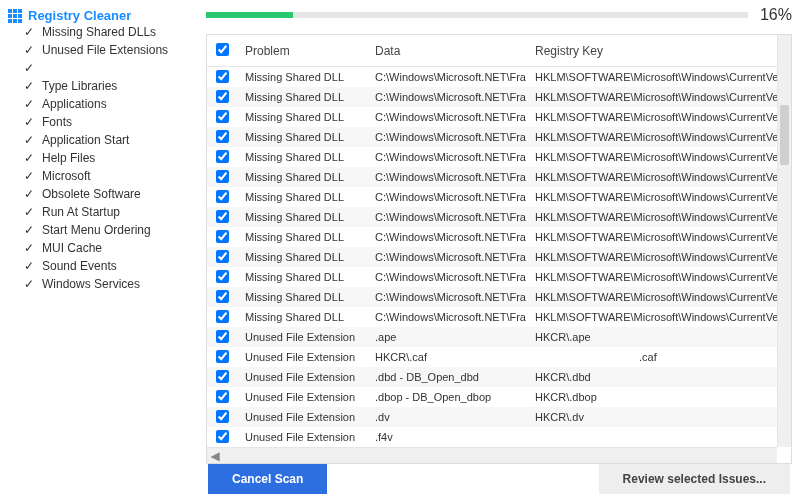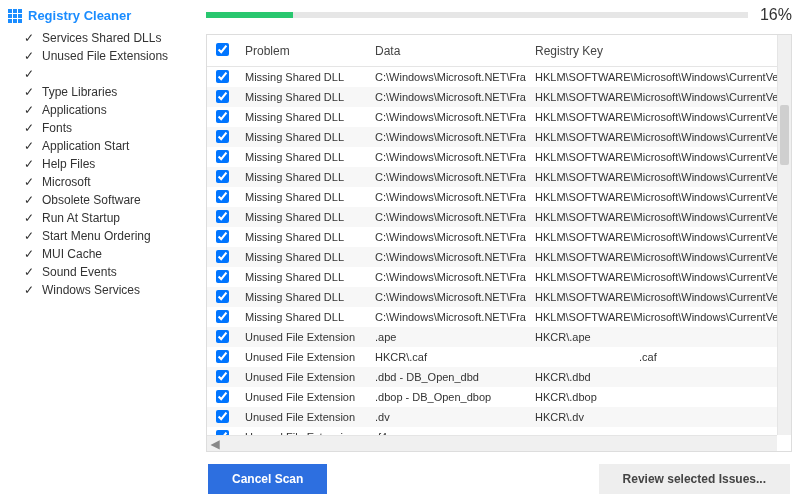--- a/index.html
+++ b/index.html
@@ -1,19 +1,19 @@
 <!DOCTYPE html>
 <html><head>
 <meta charset="utf-8">
 <style>
   * { box-sizing: border-box; }
   html, body { margin: 0; padding: 0; font-family: "Segoe UI", Tahoma, Arial, sans-serif; font-size: 12px; color: #333; background: #fff; }
   .app { display: flex; width: 800px; height: 502px; overflow: hidden; }
   .sidebar { width: 200px; min-width: 200px; background: #fff; padding: 8px 4px 8px 8px; }
-  .sidebar-header { display: flex; align-items: center; gap: 6px; color: #1a8cff; font-weight: 600; font-size: 13px; margin-bottom: 6px; cursor: pointer; }
+  .sidebar-header { display: flex; align-items: center; gap: 6px; color: #1a8cff; font-weight: 600; font-size: 13px; cursor: pointer; }
   .grid-icon { display: grid; grid-template-columns: repeat(3, 4px); grid-template-rows: repeat(3, 4px); gap: 1px; }
   .grid-icon span { background: #1a8cff; width: 4px; height: 4px; }
   .sidebar-list { list-style: none; margin: 0; padding: 0; }
   .sidebar-item { display: flex; align-items: center; gap: 6px; padding: 2px 0 2px 16px; cursor: pointer; }
   .check { color: #333; font-size: 12px; width: 12px; }
   .main { flex: 1; display: flex; flex-direction: column; background: #fff; padding: 6px 8px 8px 6px; min-width: 0; }
   .progress-row { display: flex; align-items: center; gap: 8px; margin-bottom: 10px; }
   .progress-bar { flex: 1; height: 6px; background: #e6e6e6; position: relative; }
   .progress-fill { position: absolute; left: 0; top: 0; bottom: 0; background: #29c76f; }
   .progress-label { font-size: 16px; color: #333; min-width: 36px; text-align: right; }
@@ -25,21 +25,21 @@
   .col-data { width: 160px; }
   .col-reg { flex: 1; }
   .rows { flex: 1; overflow: hidden; }
   .row { display: flex; align-items: center; height: 20px; font-size: 11px; white-space: nowrap; }
   .row:nth-child(even) { background: #f7f7f7; }
   .cell { padding: 2px 8px; overflow: hidden; text-overflow: clip; }
   .scrollbar-v { position: absolute; right: 0; top: 0; bottom: 16px; width: 14px; background: #f0f0f0; border-left: 1px solid #e5e5e5; }
   .scroll-thumb-v { position: absolute; left: 2px; right: 2px; top: 70px; height: 60px; background: #cfcfcf; border-radius: 2px; }
   .scrollbar-h { position: absolute; left: 0; right: 14px; bottom: 0; height: 16px; background: #f0f0f0; border-top: 1px solid #e5e5e5; }
   .sh-arrow { width: 16px; height: 16px; display: inline-flex; align-items: center; justify-content: center; color: #888; }
-  .footer { display: flex; justify-content: space-between; align-items: center; margin-top: 12px; padding: 0 2px; }
+  .footer { display: flex; justify-content: space-between; align-items: center; margin-top: 0; padding: 0 2px; }
   .btn { display: inline-flex; align-items: center; justify-content: center; height: 30px; padding: 0 24px; font-size: 12px; font-weight: 600; cursor: pointer; border: none; }
   .btn-primary { background: #2d6fe0; color: #fff; }
   .btn-secondary { background: #eeeeee; color: #444; }
   input[type="checkbox"] { margin: 0; cursor: pointer; }
 </style>
 </head>
 <body>
 
 <div class="app">
   <aside class="sidebar">
@@ -53,21 +53,21 @@
           <span></span>
           <span></span>
           <span></span>
           <span></span>
         </span>
       <span>Registry Cleaner</span>
     </div>
     <ul class="sidebar-list">
         <li class="sidebar-item">
           <span class="check">✓</span>
-          <span>Services Shared DLLs</span>
+          <span>Missing Shared DLLs</span>
         </li>
         <li class="sidebar-item">
           <span class="check">✓</span>
           <span>Unused File Extensions</span>
         </li>
         <li class="sidebar-item">
           <span class="check">✓</span>
         </li>
         <li class="sidebar-item">
           <span class="check">✓</span>

